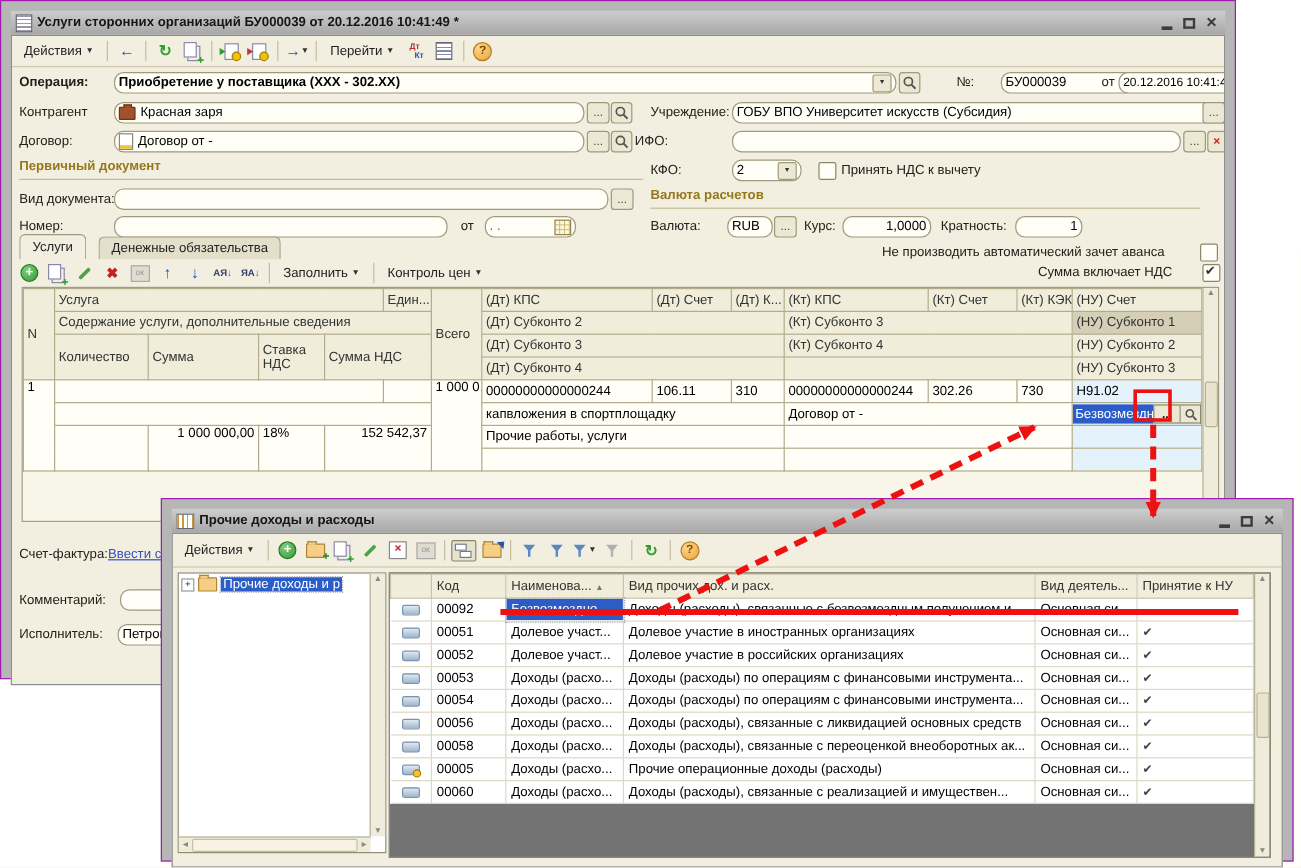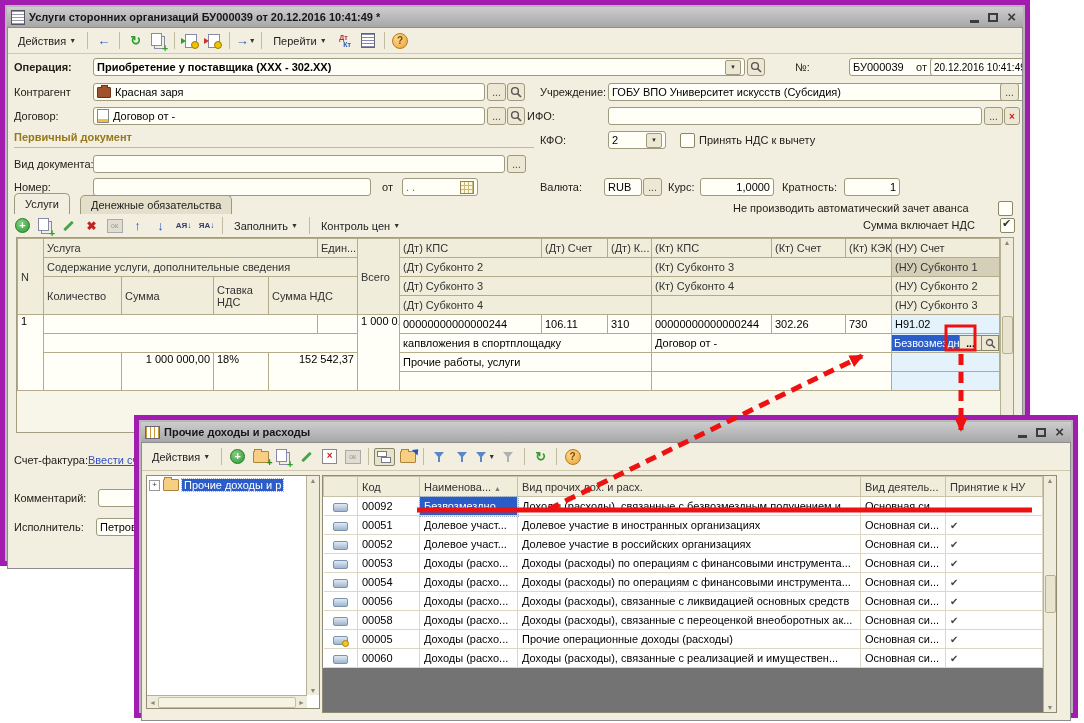--- a/index.html
+++ b/index.html
@@ -1,20 +1,20 @@
 <!DOCTYPE html>
 <html style="--annot: #ee1111;"><head>
 <meta charset="utf-8">
 <style>
   html,body{margin:0;padding:0}
   body{width:1084px;height:723px;position:relative;background:#fff;
        font-family:"Liberation Sans",sans-serif;font-size:11px;color:#000;overflow:hidden}
   .abs{position:absolute}
   
-  .win{position:absolute;background:#b6b6b6;border:5px solid #a21caf;padding:2px;box-sizing:border-box}
+  .win{position:absolute;background:#b6b6b6;border:1px solid #a21caf;padding:8px;box-sizing:border-box}
   .tb{height:20px;background:linear-gradient(#cdcdcd,#a7a7a7);display:flex;align-items:center;gap:4px;
       padding:0 4px;font-weight:bold;color:#161616;white-space:nowrap}
   .tb .ttl{flex:1;overflow:hidden}
   .wbtns{display:flex;gap:9px;align-items:center;margin-right:3px}
   .wmin{width:9px;height:3px;background:#3c3c3c;margin-top:9px}
   .wmax{width:10px;height:9px;border:2px solid #3c3c3c;box-sizing:border-box}
   .wx{font-size:15px;font-weight:bold;color:#3c3c3c;line-height:12px}
   .content{position:relative;background:#f2efe1;border:1px solid #8d8d8d;overflow:hidden}
   .main{left:0;top:0;width:1030px;height:566px;z-index:1}
   .main .content{height:540px}
@@ -62,21 +62,21 @@
   .folder.plus::after{content:"+";position:absolute;color:#1f8a1f;font-weight:bold;font-size:10px;right:-5px;bottom:-6px}
   .folder.arrow::after{content:"";position:absolute;right:-4px;top:-5px;border-bottom:4px solid transparent;
         border-top:4px solid transparent;border-left:5px solid #2255bb;transform:rotate(-45deg)}
   .hier{width:19px;height:16px;border:1px solid #8a8668;background:#e7e2cc;border-radius:2px;position:relative}
   .hier::before,.hier::after{content:"";position:absolute;width:8px;height:4px;background:#fff;border:1px solid #778}
   .hier::before{left:2px;top:2px}.hier::after{left:6px;top:8px}
   .xbox{width:13px;height:13px;background:#fff;border:1px solid #888;color:#c22;font-size:10px;font-weight:bold;
         line-height:12px;text-align:center}
   
   .lbl{position:absolute;line-height:18px;color:#23211a;white-space:nowrap}
-  .fld{position:absolute;height:18px;background:#fffef7;border:1px solid #9e9a7d;border-radius:3px;display:flex;
+  .fld{position:absolute;height:18px;background:#fffef7;border:1px solid #9e9a7d;border-radius:8px;display:flex;
        align-items:center;padding:0 3px;box-sizing:border-box;white-space:nowrap;overflow:hidden}
   .fld.b{font-weight:bold}
   .btn{position:absolute;height:18px;background:#ece8d4;border:1px solid #9e9a7d;border-radius:3px;display:flex;
        align-items:center;justify-content:center;font-size:10px;color:#444;box-sizing:border-box}
   .inbtn{height:13px;width:14px;border:1px solid #9e9a7d;background:#ece8d4;border-radius:2px;display:inline-flex;
        align-items:center;justify-content:center;font-size:6px;margin-left:auto;color:#333}
   .grd{width:12px;height:11px;border:1px solid #98834a;background:#fdf6dd;
        background-image:linear-gradient(#c9b97a 1px,transparent 1px),linear-gradient(90deg,#c9b97a 1px,transparent 1px);
        background-size:4px 4px;background-position:-1px -1px}
   .sect{position:absolute;font-weight:bold;color:#96781a;border-bottom:1px solid #c3bb92;height:16px;white-space:nowrap}
@@ -213,21 +213,21 @@
       <span>Приобретение у поставщика (XXX - 302.XX)</span>
         <span class="inbtn">▼</span>
     </div>
     <div class="btn" style="left:739px;top:30px;width:18px">
       <svg width="12" height="12">
           <circle cx="5" cy="5" r="3.4" fill="none" stroke="#555" stroke-width="1.4"></circle>
           <line x1="7.6" y1="7.6" x2="11" y2="11" stroke="#555" stroke-width="1.6"></line>
         </svg>
     </div>
     <span class="lbl" style="left:787px;top:30px">№:</span>
-    <div class="fld" style="left:841px;top:30px;width:113px">
+    <div class="fld" style="left:824px;top:30px;width:113px">
         <span>БУ000039</span>
       </div>
     <span class="lbl" style="left:908px;top:30px">от</span>
     <div class="fld" style="left:922px;top:30px;width:96px;font-size:10px">
       <span>20.12.2016 10:41:49</span>
     </div>
 
     <span class="lbl" style="left:6px;top:55px">Контрагент</span>
     <div class="fld" style="left:85px;top:55px;width:392px">
       <span class="brief"></span>
@@ -272,20 +272,21 @@
         <span class="inbtn">▼</span>
     </div>
     <span class="cb" style="left:672px;top:105px"></span>
     <span class="lbl" style="left:691px;top:103px">Принять НДС к вычету</span>
 
     <span class="lbl" style="left:6px;top:127px">Вид документа:</span>
     <div class="fld" style="left:85px;top:127px;width:412px">
         <span></span>
       </div>
     <div class="btn" style="left:499px;top:127px;width:19px">...</div>
+    <div class="sect" style="left:532px;top:127px;width:458px">Валюта расчетов</div>
 
     <span class="lbl" style="left:6px;top:150px">Номер:</span>
     <div class="fld" style="left:85px;top:150px;width:278px">
         <span></span>
       </div>
     <span class="lbl" style="left:374px;top:150px">от</span>
     <div class="fld" style="left:394px;top:150px;width:76px">
       <span style="color:#666">. .</span>
         <span class="grd" style="margin-left:auto"></span>
     </div>

